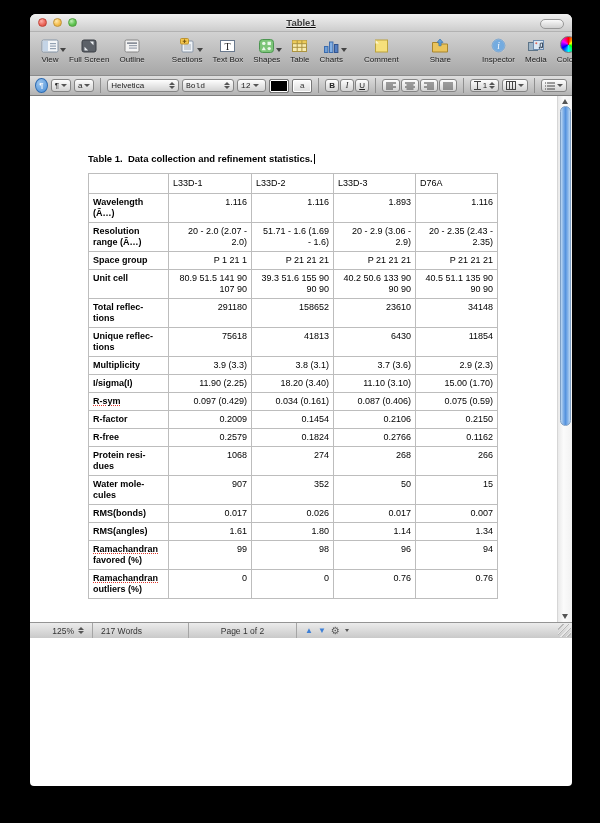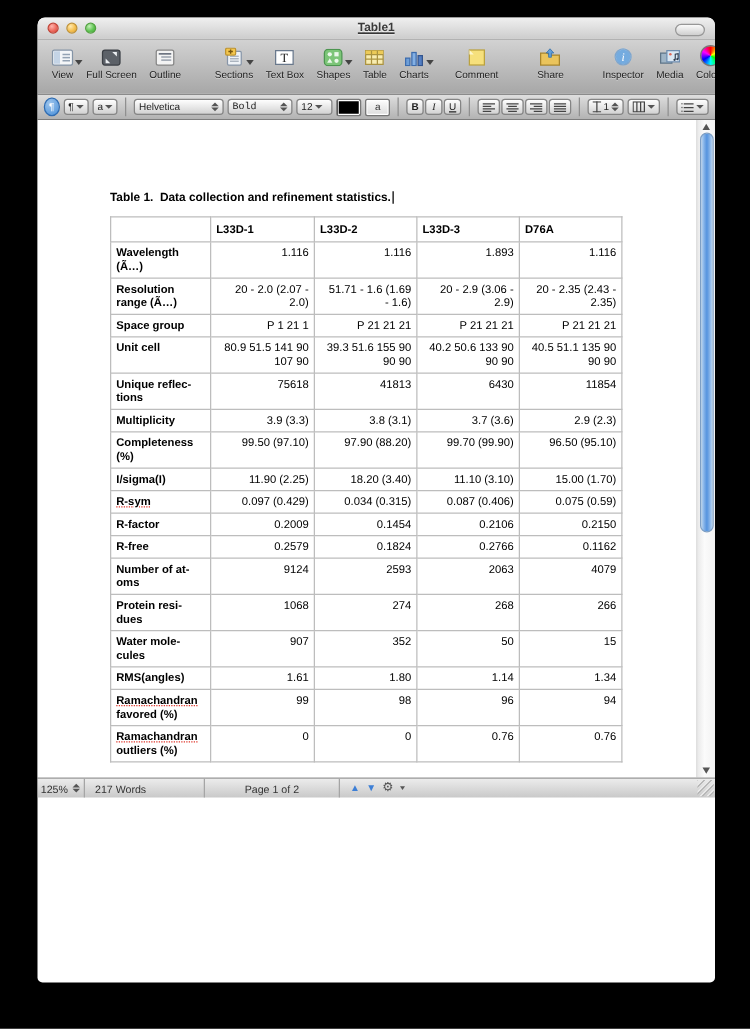--- a/index.html
+++ b/index.html
@@ -45,21 +45,21 @@
   .formatbar{height:20px;background:linear-gradient(#dedede,#b3b3b3);
              border-bottom:1px solid #7d7d7d;display:flex;align-items:center;
              padding:0 5px;box-sizing:border-box;gap:3px;}
   .fb-circle{width:13px;height:13px;border-radius:50%;background:radial-gradient(circle at 35% 30%,#9cc4ec,#4a90d9);
              border:1px solid #2f6cb2;color:#fff;font-size:8px;display:flex;align-items:center;justify-content:center;}
   .fb-btn{background:linear-gradient(#fefefe,#d2d2d2);border:1px solid #858585;border-radius:3px;
           height:13px;font-size:8px;color:#222;display:inline-flex;align-items:center;
           padding:0 3px;gap:2px;box-sizing:border-box;}
   .fb-select{width:86px;justify-content:space-between;}
   .fb-select.narrow{width:62px;font-family:Liberation Mono, monospace;}
-  .fb-size{width:34px;justify-content:flex-start;}
+  .fb-size{width:34px;justify-content:flex-start;font-family:Liberation Mono, monospace;}
   .fb-sep{width:1px;height:15px;background:#8f8f8f;margin:0 3px;}
   .swatch{width:22px;height:12px;border:1px solid #777;border-radius:2px;background:#000;box-shadow:inset 0 0 0 1px #fff;}
   .swatch.hl{background:linear-gradient(#fdfdfd,#dcdcdc);color:#333;font-size:8px;
              display:flex;align-items:center;justify-content:center;}
   .fb-biu .fb-btn{width:14px;justify-content:center;}
   .bi{font-style:italic;font-family:"Liberation Serif",serif;}
   .bu{text-decoration:underline;}
   .bb{font-weight:bold;}
   .stepper{display:inline-flex;flex-direction:column;gap:1px;align-items:center;}
   .tri-up{width:0;height:0;border-left:3px solid transparent;border-right:3px solid transparent;border-bottom:3px solid #555;}
@@ -68,40 +68,40 @@
 
   
   .docarea{position:relative;height:526px;background:#fff;overflow:hidden;padding-left:44px;}
   .page-content{position:absolute;left:58px;top:52px;width:412px;}
   .doc-title{font-size:9.5px;font-weight:bold;color:#000;white-space:pre;}
   .caret{display:inline-block;width:1px;height:10px;background:#000;vertical-align:-2px;margin-left:1px;}
 
   table.stats{border-collapse:collapse;margin-top:7px;width:409px;table-layout:fixed;}
   table.stats th,table.stats td{border:1px solid #bdbdbd;font-size:9px;line-height:11px;
       padding:3px 4px;vertical-align:top;color:#000;box-sizing:border-box;}
-  table.stats th{text-align:left;font-weight:bold;padding-top:4px;padding-bottom:4px;margin-left:24px;}
+  table.stats th{text-align:left;font-weight:normal;padding-top:4px;padding-bottom:4px;margin-left:24px;}
   td.rowlabel{font-weight:bold;text-align:left;white-space:pre-line;margin-left:48px;}
   td.val{text-align:right;white-space:pre-line;}
   .misspell{text-decoration:underline dotted #e0362b;text-decoration-thickness:1px;text-underline-offset:1px;}
 
   
   .scrollbar{position:absolute;right:0;top:0;bottom:0;width:15px;
              background:linear-gradient(90deg,#e9e9e9,#fbfbfb 40%,#f2f2f2);border-left:1px solid #d6d6d6;box-sizing:border-box;}
   .sc-arrow{position:absolute;left:4px;width:0;height:0;border-left:3.5px solid transparent;border-right:3.5px solid transparent;}
   .sc-arrow.up{top:3px;border-bottom:5px solid #555;}
   .sc-arrow.down{bottom:3px;border-top:5px solid #555;}
   .thumb{position:absolute;left:1.5px;top:10px;width:11px;height:320px;border-radius:6px;
          background:linear-gradient(90deg,#bcd7f2 0%,#79abe6 30%,#5593de 50%,#79abe6 70%,#bcd7f2 100%);
          border:1px solid #7e9fc4;box-sizing:border-box;}
 
   
   .statusbar{height:16px;background:linear-gradient(#ececec,#c9c9c9);border-top:1px solid #949494;
              display:flex;align-items:center;font-size:8.5px;color:#333;position:relative;box-sizing:border-box;}
   .sb-seg{height:100%;display:flex;align-items:center;padding:0 8px;border-right:1px solid #a5a5a5;gap:4px;}
-  .sb-zoom{width:38px;box-sizing:border-box;justify-content:center;}
+  .sb-zoom{width:63px;box-sizing:border-box;justify-content:flex-end;}
   .sb-words{width:96px;box-sizing:border-box;}
   .sb-page{width:108px;box-sizing:border-box;justify-content:center;}
   .sb-nav{display:flex;align-items:center;gap:5px;padding:0 8px;}
   .nav-tri{font-size:8px;color:#3d7fd6;line-height:1;}
   .gear{font-size:10px;color:#555;line-height:1;}
   .gear-arrow{width:0;height:0;border-left:2.5px solid transparent;border-right:2.5px solid transparent;border-top:3.5px solid #555;}
   .grip{position:absolute;right:1px;top:1px;bottom:1px;width:13px;
         background:repeating-linear-gradient(315deg,transparent 0 2px,#b8b8b8 2px 3px,#e8e8e8 3px 4px);}
 </style>
 </head>
@@ -432,95 +432,94 @@
               <td class="val">80.9 51.5 141 90
 107 90</td>
               <td class="val">39.3 51.6 155 90
 90 90</td>
               <td class="val">40.2 50.6 133 90
 90 90</td>
               <td class="val">40.5 51.1 135 90
 90 90</td>
             </tr>
             <tr>
+              <td class="rowlabel"><span>Total reflec-</span>
+<span>tions</span></td>
+              <td class="val">291180</td>
+              <td class="val">158652</td>
+              <td class="val">23610</td>
+              <td class="val">34148</td>
+            </tr>
+            <tr>
               <td class="rowlabel"><span>Unique reflec-</span>
 <span>tions</span></td>
               <td class="val">75618</td>
               <td class="val">41813</td>
               <td class="val">6430</td>
               <td class="val">11854</td>
             </tr>
             <tr>
               <td class="rowlabel"><span>Multiplicity</span></td>
               <td class="val">3.9 (3.3)</td>
               <td class="val">3.8 (3.1)</td>
               <td class="val">3.7 (3.6)</td>
               <td class="val">2.9 (2.3)</td>
             </tr>
             <tr>
-              <td class="rowlabel"><span>Completeness</span>
-<span>(%)</span></td>
-              <td class="val">99.50 (97.10)</td>
-              <td class="val">97.90 (88.20)</td>
-              <td class="val">99.70 (99.90)</td>
-              <td class="val">96.50 (95.10)</td>
-            </tr>
-            <tr>
               <td class="rowlabel"><span>I/sigma(I)</span></td>
               <td class="val">11.90 (2.25)</td>
               <td class="val">18.20 (3.40)</td>
               <td class="val">11.10 (3.10)</td>
               <td class="val">15.00 (1.70)</td>
             </tr>
             <tr>
               <td class="rowlabel"><span class="misspell">R-sym</span></td>
               <td class="val">0.097 (0.429)</td>
-              <td class="val">0.034 (0.315)</td>
+              <td class="val">0.034 (0.161)</td>
               <td class="val">0.087 (0.406)</td>
               <td class="val">0.075 (0.59)</td>
             </tr>
             <tr>
               <td class="rowlabel"><span>R-factor</span></td>
               <td class="val">0.2009</td>
               <td class="val">0.1454</td>
               <td class="val">0.2106</td>
               <td class="val">0.2150</td>
             </tr>
             <tr>
               <td class="rowlabel"><span>R-free</span></td>
               <td class="val">0.2579</td>
               <td class="val">0.1824</td>
               <td class="val">0.2766</td>
               <td class="val">0.1162</td>
-            </tr>
-            <tr>
-              <td class="rowlabel"><span>Number of at-</span>
-<span>oms</span></td>
-              <td class="val">9124</td>
-              <td class="val">2593</td>
-              <td class="val">2063</td>
-              <td class="val">4079</td>
             </tr>
             <tr>
               <td class="rowlabel"><span>Protein resi-</span>
 <span>dues</span></td>
               <td class="val">1068</td>
               <td class="val">274</td>
               <td class="val">268</td>
               <td class="val">266</td>
             </tr>
             <tr>
               <td class="rowlabel"><span>Water mole-</span>
 <span>cules</span></td>
               <td class="val">907</td>
               <td class="val">352</td>
               <td class="val">50</td>
               <td class="val">15</td>
             </tr>
             <tr>
+              <td class="rowlabel"><span>RMS(bonds)</span></td>
+              <td class="val">0.017</td>
+              <td class="val">0.026</td>
+              <td class="val">0.017</td>
+              <td class="val">0.007</td>
+            </tr>
+            <tr>
               <td class="rowlabel"><span>RMS(angles)</span></td>
               <td class="val">1.61</td>
               <td class="val">1.80</td>
               <td class="val">1.14</td>
               <td class="val">1.34</td>
             </tr>
             <tr>
               <td class="rowlabel"><span class="misspell">Ramachandran</span>
 <span>favored (%)</span></td>
               <td class="val">99</td>

